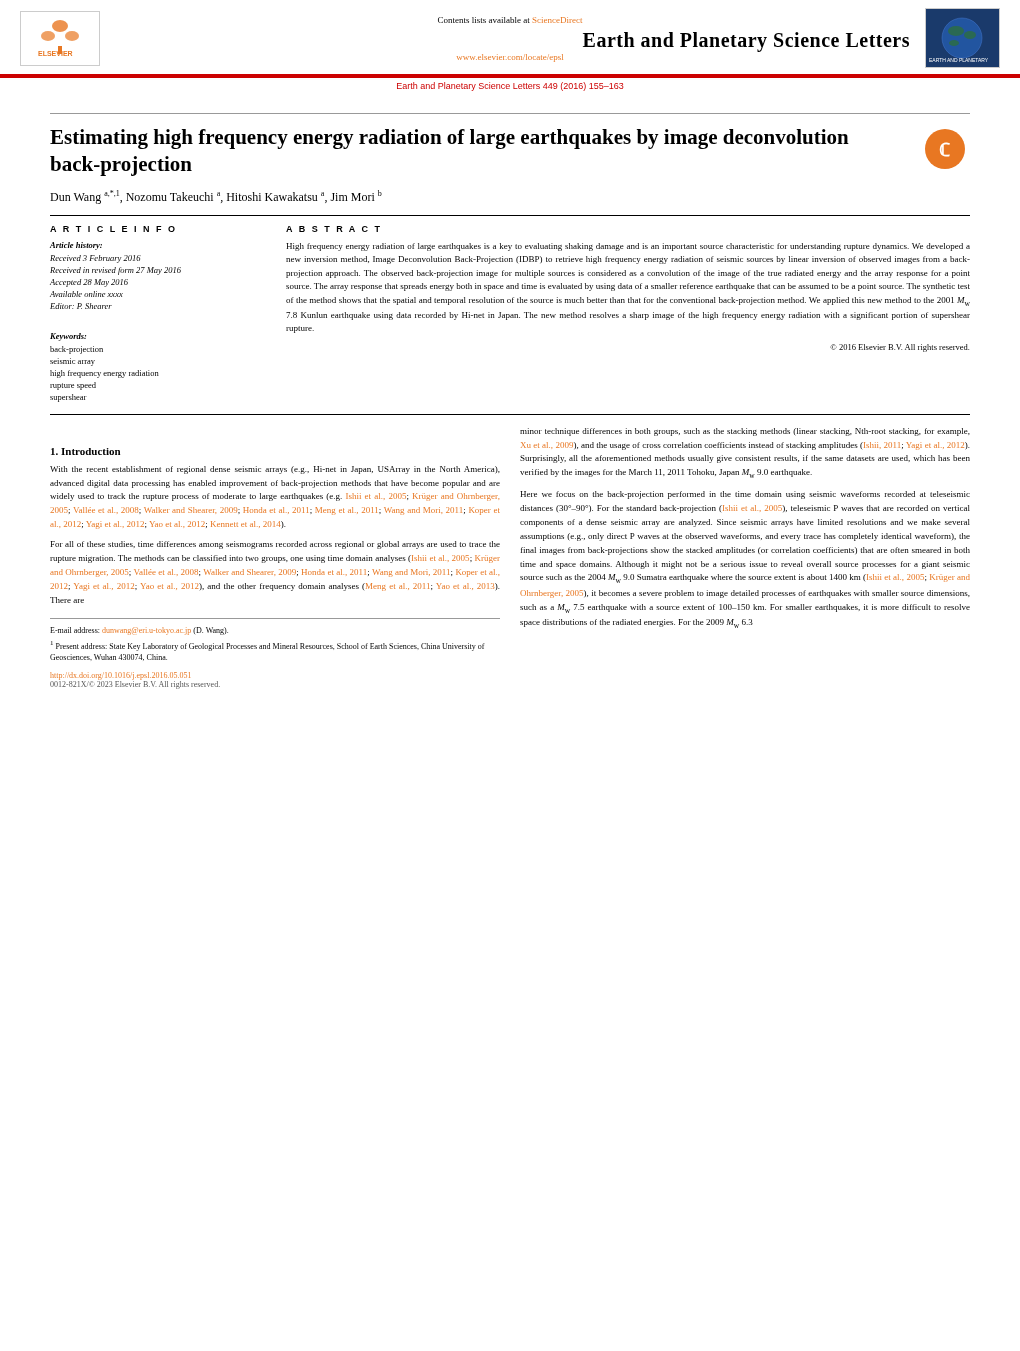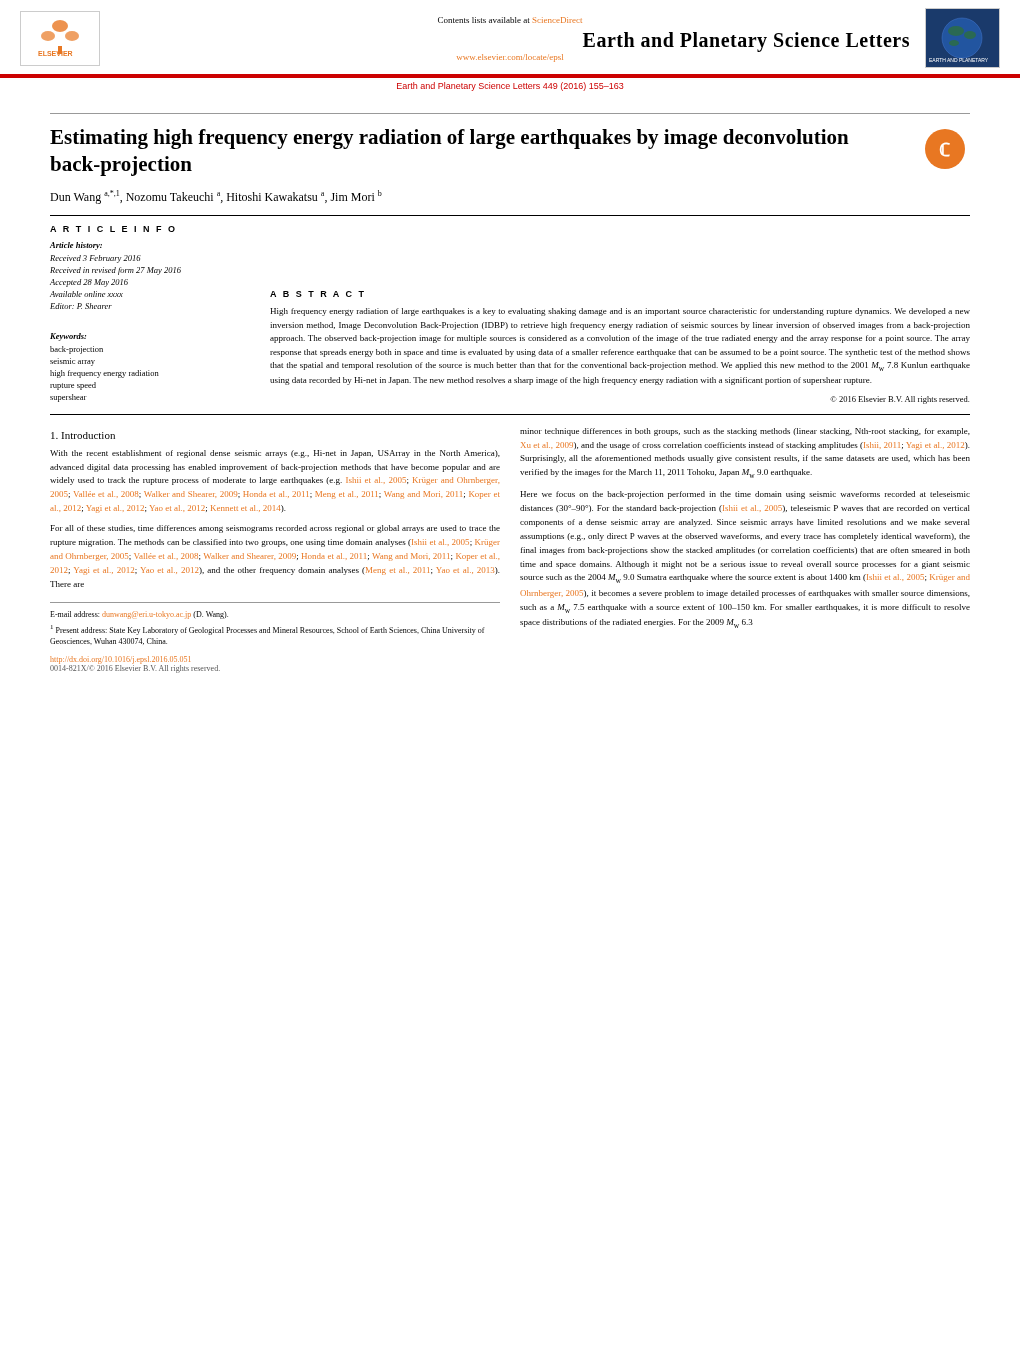--- a/index.html
+++ b/index.html
@@ -169,23 +169,22 @@
 
     
     .section-divider {
       border-top: 1px solid #000;
       margin: 8px 0;
     }
 
     
     .article-body-columns {
       display: flex;
-      gap: 20px;
+      gap: 36px;
       margin-bottom: 10px;
-      align-items: flex-end;
     }
 
     .article-info-col {
       width: 200px;
       flex-shrink: 0;
     }
 
     .abstract-col {
       flex: 1;
     }
@@ -258,24 +257,24 @@
     .main-col-left {
       flex: 1;
     }
 
     .main-col-right {
       flex: 1;
     }
 
     .section-heading {
       font-size: 11px;
-      font-weight: normal;
+      font-weight: bold;
       color: #000;
       margin-bottom: 6px;
-      margin-top: 4px;
+      margin-top: 20px;
     }
 
     .section-number {
       font-size: 11px;
     }
 
     .body-text {
       font-size: 9px;
       line-height: 1.55;
       text-align: justify;
@@ -454,21 +453,21 @@
             <span class="ref-link">dunwang@eri.u-tokyo.ac.jp</span>
             <span>(D. Wang).</span>
           </div>
           <div class="footnote-item">
             <sup>1</sup> Present address: State Key Laboratory of Geological Processes and Mineral Resources, School of Earth Sciences, China University of Geosciences, Wuhan 430074, China.
           </div>
         </div>
 
         <div class="bottom-doi">
           <div><span class="ref-link">http://dx.doi.org/10.1016/j.epsl.2016.05.051</span></div>
-          <div class="bottom-issn">0014-821X/© 2016 Elsevier B.V. All rights reserved.</div>
+          <div class="bottom-issn">0012-821X/© 2023 Elsevier B.V. All rights reserved.</div>
         </div>
 
       </div>
 
       <div class="main-col-right">
 
         <div class="body-text">
           minor technique differences in both groups, such as the stacking methods (linear stacking, Nth-root stacking, for example, <span class="ref-link">Xu et al., 2009</span>), and the usage of cross correlation coefficients instead of stacking amplitudes (<span class="ref-link">Ishii, 2011</span>; <span class="ref-link">Yagi et al., 2012</span>). Surprisingly, all the aforementioned methods usually give consistent results, if the same datasets are used, which has been verified by the images for the March 11, 2011 Tohoku, Japan <em>M</em><sub>w</sub> 9.0 earthquake.
         </div>
 

